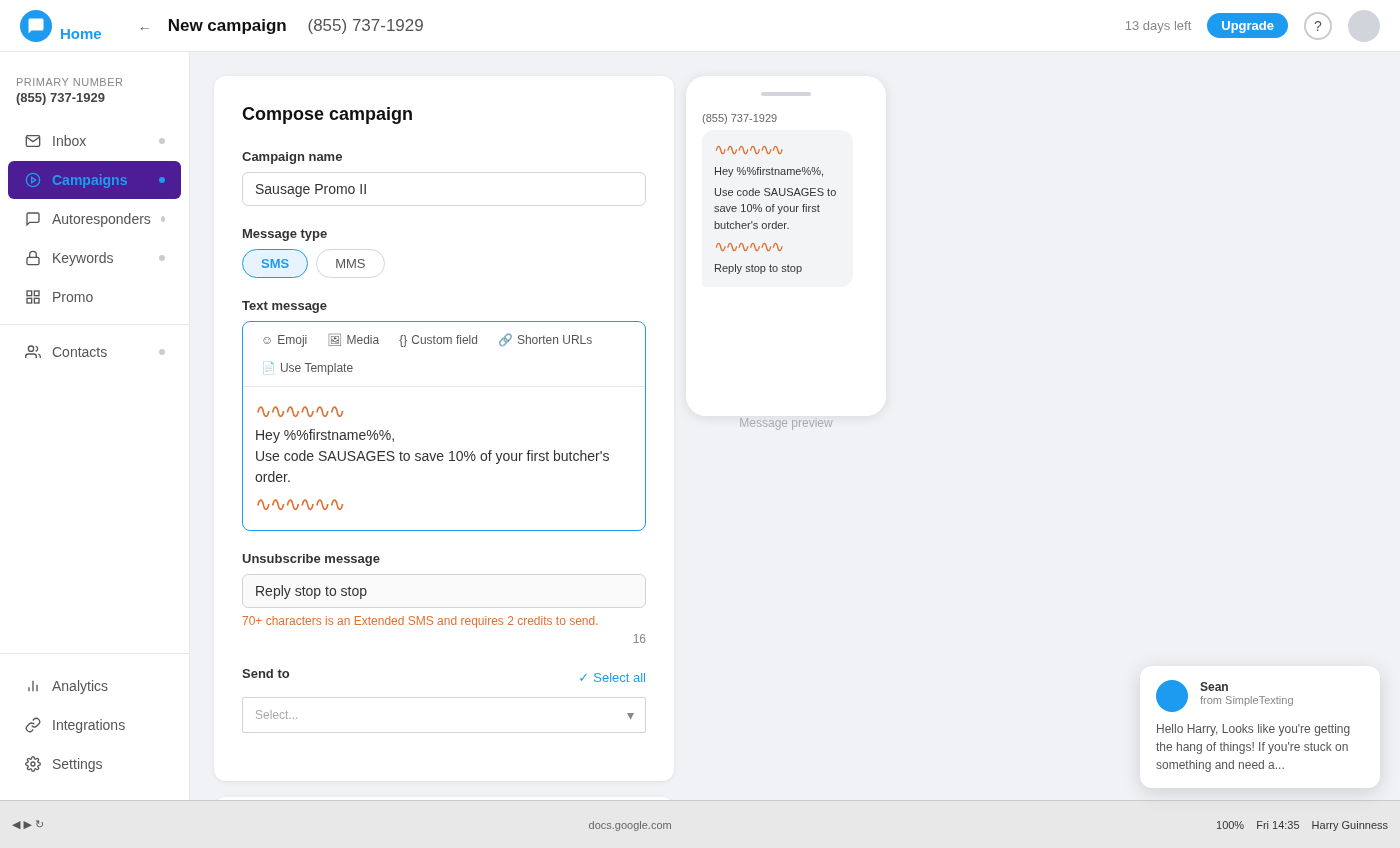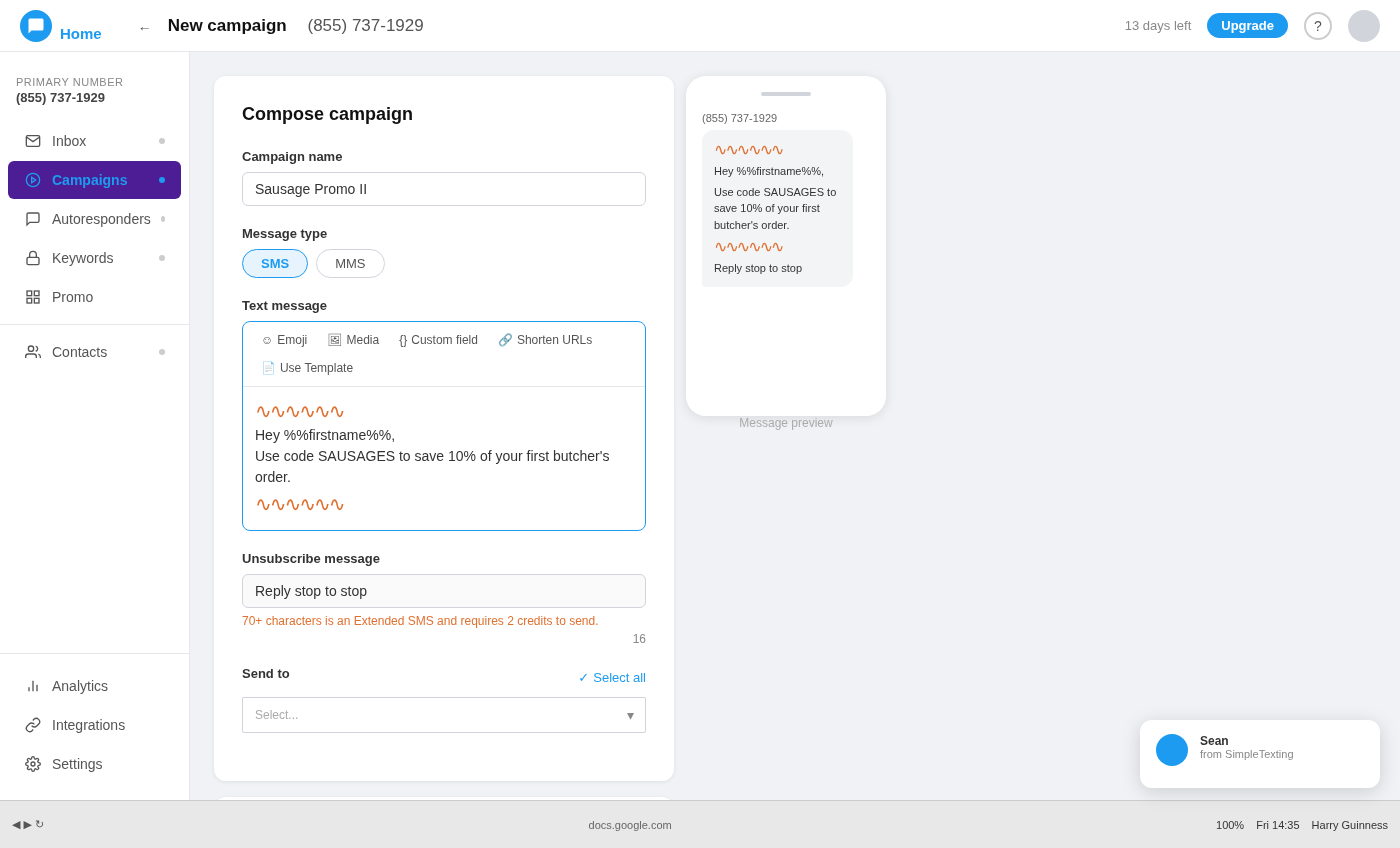--- a/index.html
+++ b/index.html
@@ -326,20 +326,21 @@
 </div>
 
 <div class="chat-popup">
   <div class="chat-popup-header">
     <div class="chat-avatar"></div>
     <div>
       <div class="chat-name">Sean</div>
       <div class="chat-company">from SimpleTexting</div>
     </div>
   </div>
+  <div class="chat-text">Hello Harry, Looks like you're getting the hang of things! If you're stuck on something and need a...</div>
 </div>
 
 <div class="os-bar">
   <div class="os-bar-left">
     <span>◀ ▶ ↻</span>
   </div>
   <div class="os-bar-middle">
     <span>docs.google.com</span>
   </div>
   <div class="os-bar-right">

